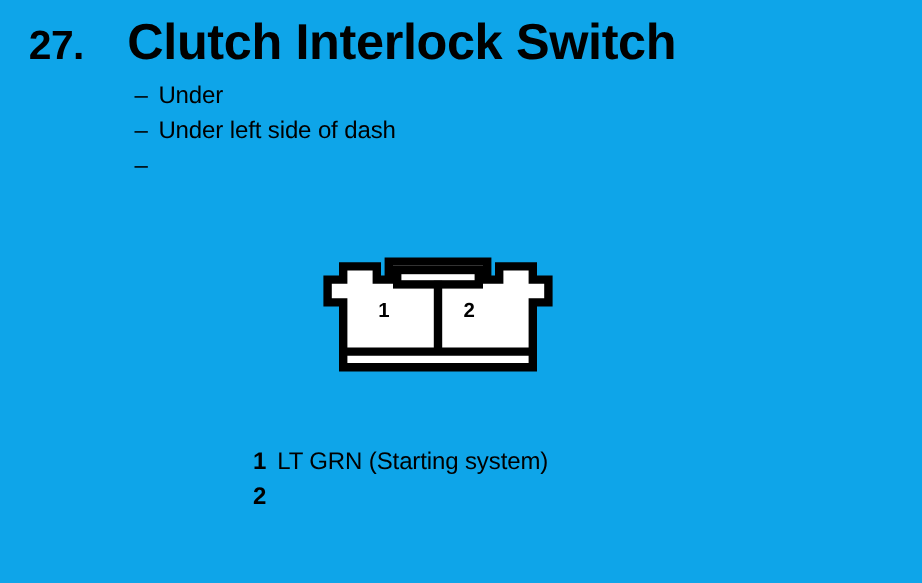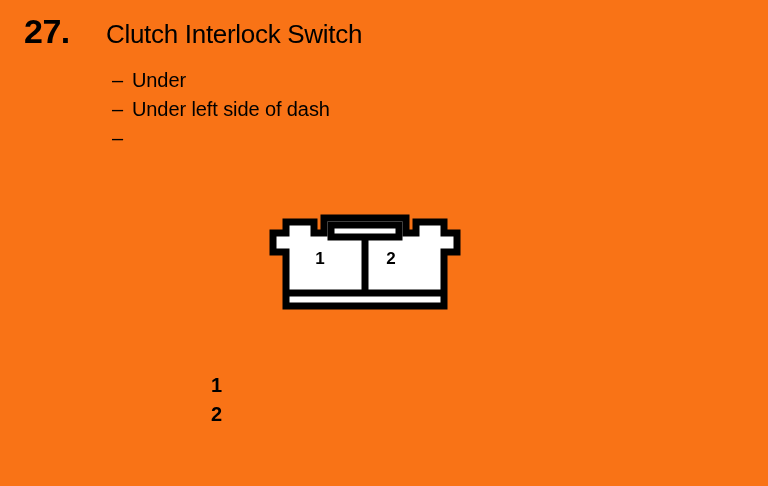--- a/index.html
+++ b/index.html
@@ -5,21 +5,21 @@
 <style>
   html, body {
     margin: 0;
     padding: 0;
     background: #ffffff;
   }
   #page {
     position: relative;
     width: 768px;
     height: 486px;
-    background: #f97316;
+    background: #0ea5e9;
     overflow: hidden;
     font-family: "Liberation Sans", sans-serif;
     color: #000000;
     -webkit-font-smoothing: none;
   }
 
   
   .heading {
     position: absolute;
     left: 24px;
@@ -30,22 +30,22 @@
   }
   .heading-number {
     font-size: 34px;
     font-weight: bold;
     line-height: 1;
     letter-spacing: -0.5px;
     width: 82px;
     flex: 0 0 82px;
   }
   .heading-title {
-    font-size: 26px;
-    font-weight: normal;
+    font-size: 42px;
+    font-weight: bold;
     line-height: 1;
     letter-spacing: -0.3px;
     white-space: nowrap;
   }
 
   
   .bullets {
     position: absolute;
     left: 112px;
     top: 66px;
@@ -171,20 +171,21 @@
 
       <text class="pin-number" x="62" y="56" text-anchor="middle">1</text>
       <text class="pin-number" x="133" y="56" text-anchor="middle">2</text>
     </svg>
   </div>
 
   <div class="legend">
 
     <div class="legend-row">
       <span class="legend-pin">1</span>
+      <span class="legend-desc">LT GRN (Starting system)</span>
     </div>
 
     <div class="legend-row">
       <span class="legend-pin">2</span>
     </div>
 
   </div>
 
 </div>
 

